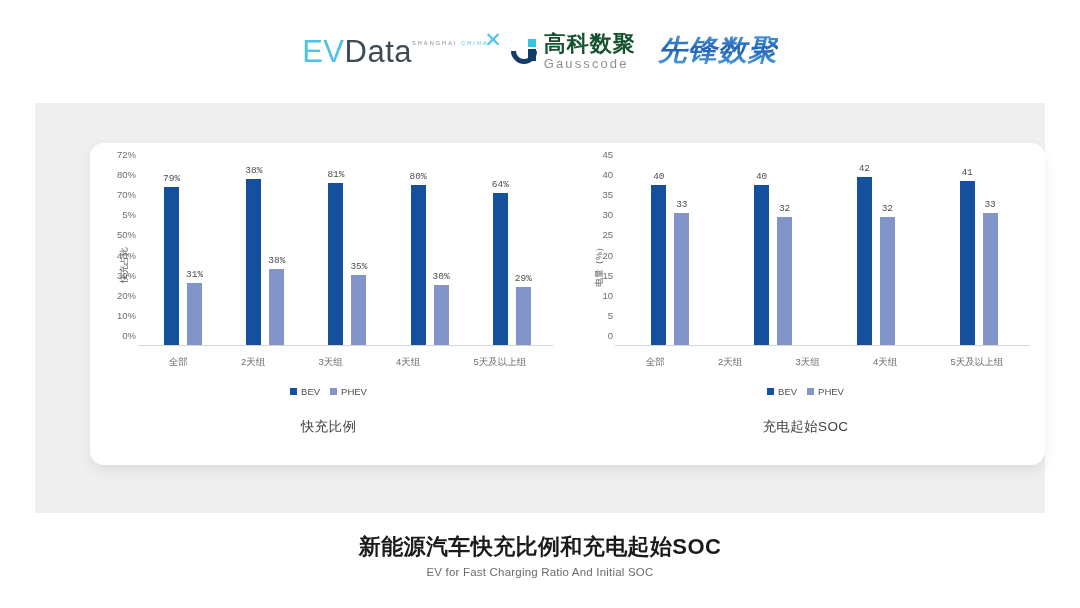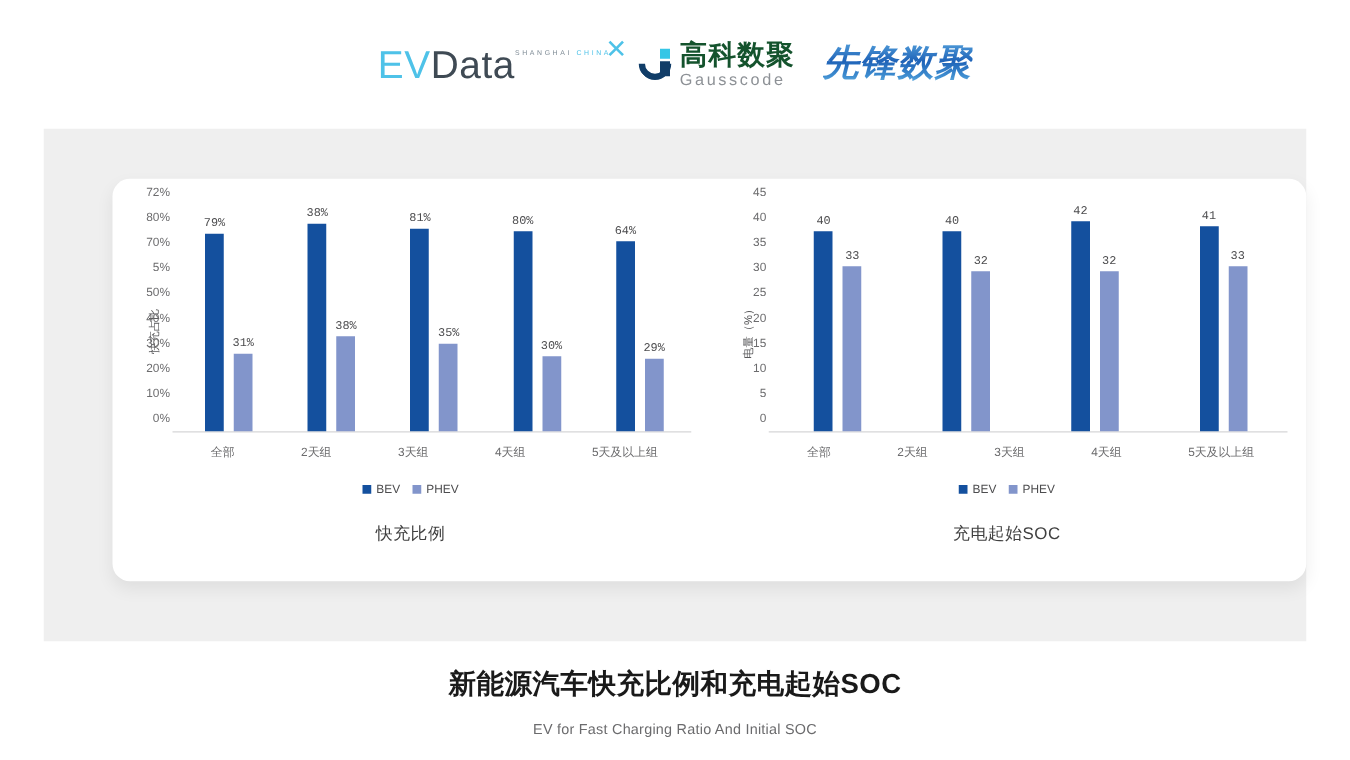--- a/index.html
+++ b/index.html
@@ -119,21 +119,21 @@
     position: absolute; left: 0; right: 0; top: 275px; text-align: center;
     font-size: 13.5px; color: #404040; letter-spacing: 0.4px;
   }
 
   
   .footer { position: absolute; left: 0; top: 533px; width: 1080px; text-align: center; }
   .footer .main {
     font-size: 22px; font-weight: 700; color: #1a1a1a; letter-spacing: 0.4px; line-height: 1.25;
   }
   .footer .sub {
-    margin-top: 17px; font-size: 11.5px; color: #6b6b6d; letter-spacing: 0.2px;
+    margin-top: 5px; font-size: 11.5px; color: #6b6b6d; letter-spacing: 0.2px;
   }
 </style>
 </head>
 <body>
 
 <div id="page">
 
   <div class="logo-bar">
 
     <div class="logo-evdata">

